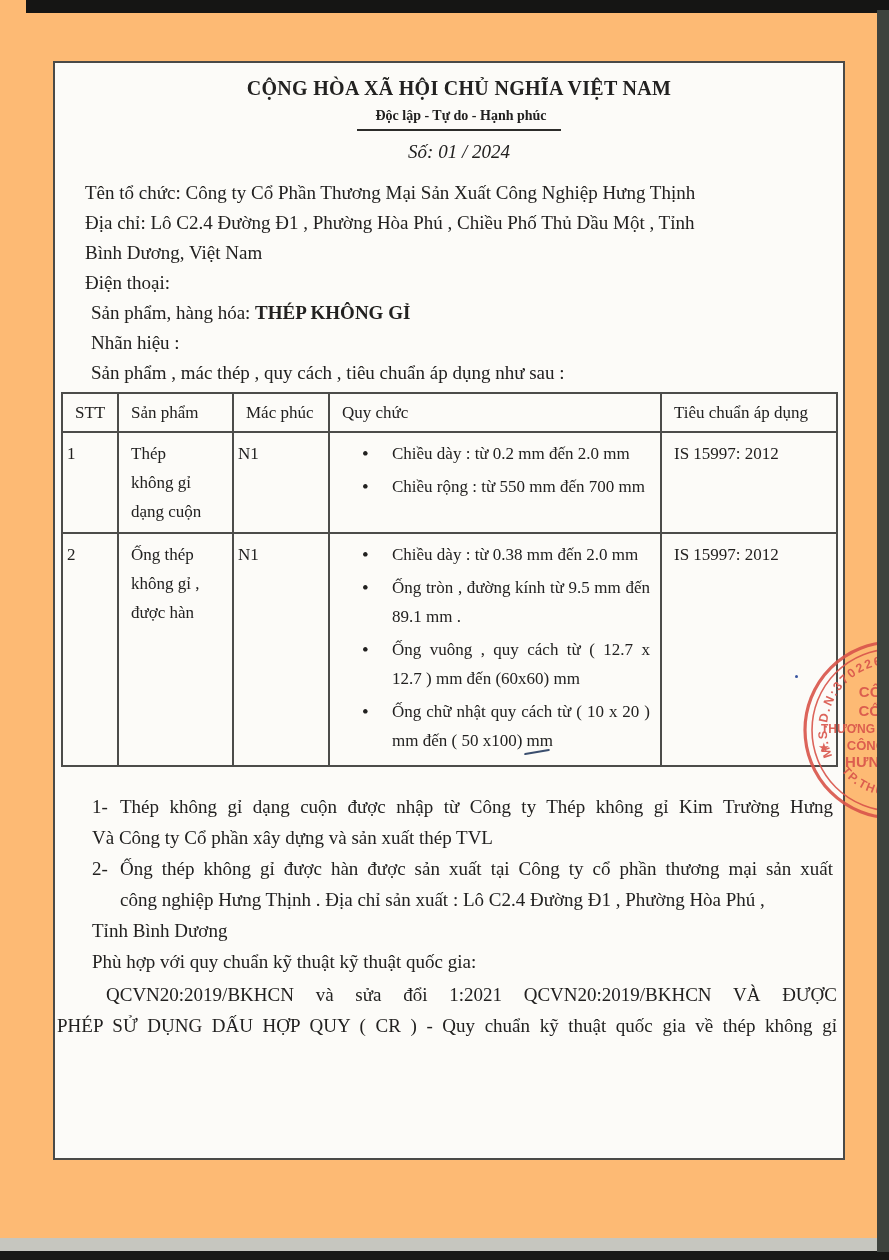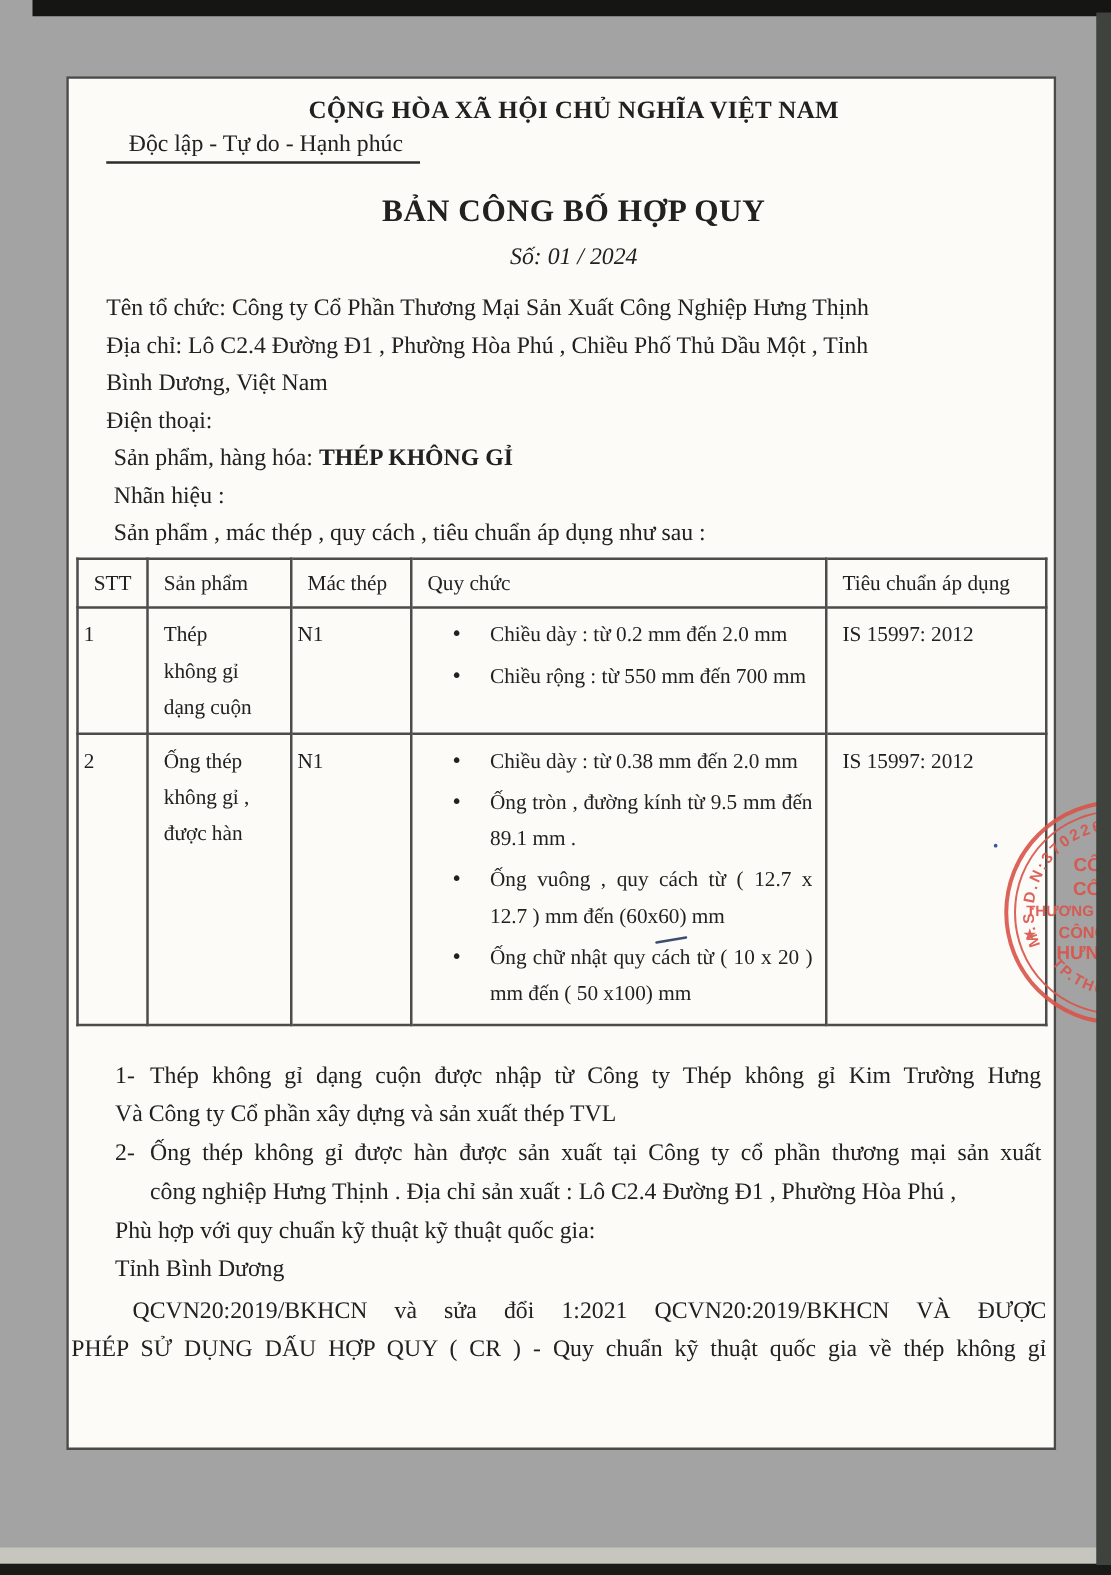--- a/index.html
+++ b/index.html
@@ -1,31 +1,31 @@
 <!DOCTYPE html>
 <html><head>
 <meta charset="utf-8">
 <style>
   html,body{margin:0;padding:0;}
   body{width:889px;height:1260px;background:#fbfaf6;font-family:"Liberation Serif","DejaVu Serif",serif;color:#222120;}
-  .page{position:relative;width:889px;height:1260px;overflow:hidden;background:#a3a3a3;}
+  .page{position:relative;width:889px;height:1260px;overflow:hidden;background:#fdba74;}
 
   
   .strip-top{position:absolute;top:0;left:26px;right:0;height:13px;background:#151514;}
   .strip-right{position:absolute;top:10px;right:0;width:12px;height:1242px;background:#3e433e;z-index:30;}
   .strip-bottom-gray{position:absolute;left:0;bottom:9px;width:100%;height:13px;background:#c6c6bf;z-index:29;}
   .strip-bottom{position:absolute;left:0;bottom:0;width:100%;height:9px;background:#191917;z-index:29;}
 
   
   .frame{position:absolute;left:53px;top:61px;width:792px;height:1099px;box-sizing:border-box;border:2px solid #4a4a48;background:#fcfbf8;}
   .inner-top{padding:0 10px 0 30px;}
   .inner-bottom{padding:0 10px 0 30px;margin-top:24px;}
 
   .nat-line1{padding-top:13px;text-align:center;font-weight:bold;font-size:20px;letter-spacing:.3px;line-height:24px;}
-  .nat-line2{margin-top:4px;font-weight:normal;font-size:19px;line-height:23px;}
+  .nat-line2{margin-top:4px;text-align:center;font-weight:bold;font-size:14px;line-height:23px;}
   .nat-line2 span{display:inline-block;padding:0 14px 2px 18px;border-bottom:2px solid #2c2c2a;}
   .doc-title{margin-top:24px;text-align:center;font-weight:bold;font-size:25px;letter-spacing:.5px;line-height:30px;}
   .doc-number{margin-top:6px;text-align:center;font-size:19px;line-height:30px;font-style:italic;}
 
   .bp{margin:0;font-size:19px;line-height:30px;}
   .bp.org{margin-top:11px;}
   .bp.ind{padding-left:6px;}
   .product{font-weight:bold;}
 
   
@@ -73,21 +73,20 @@
 </head>
 <body>
 
 <div class="page">
   <div class="strip-top"></div>
 
   <div class="frame">
     <div class="inner-top">
       <div class="nat-line1">CỘNG HÒA XÃ HỘI CHỦ NGHĨA VIỆT NAM</div>
       <div class="nat-line2"><span>Độc lập - Tự do - Hạnh phúc</span></div>
-      <div class="doc-title">BẢN CÔNG BỐ HỢP QUY</div>
       <div class="doc-number">Số: 01 / 2024</div>
 
       <p class="bp org">Tên tổ chức: Công ty Cổ Phần Thương Mại Sản Xuất Công Nghiệp Hưng Thịnh</p>
       <p class="bp"><span>Địa chỉ: Lô C2.4 Đường Đ1 , Phường Hòa Phú , Chiều Phố Thủ Dầu Một , Tỉnh</span><br><span>Bình Dương, Việt Nam</span></p>
       <p class="bp">Điện thoại:</p>
       <p class="bp ind"><span>Sản phẩm, hàng hóa: </span><span class="product">THÉP KHÔNG GỈ</span></p>
       <p class="bp ind">Nhãn hiệu :</p>
       <p class="bp ind">Sản phẩm , mác thép , quy cách , tiêu chuẩn áp dụng như sau :</p>
     </div>
 
@@ -96,21 +95,21 @@
         <col style="width:56px">
           <col style="width:115px">
           <col style="width:96px">
           <col style="width:332px">
           <col style="width:176px">
       </colgroup>
       <thead>
         <tr>
           <th class="h-stt">STT</th>
           <th>Sản phẩm</th>
-          <th>Mác thép</th>
+          <th>Mác phúc</th>
           <th>Quy chức</th>
           <th>Tiêu chuẩn áp dụng</th>
         </tr>
       </thead>
       <tbody>
         <tr>
           <td class="c-stt">1</td>
           <td class="c-sp">Thép không gỉ dạng cuộn</td>
           <td class="c-mac">N1</td>
           <td class="c-qc">
@@ -141,22 +140,22 @@
     <div class="inner-bottom">
       <div class="notes">
         <div>
           <div class="nline jfull"><span class="marker">1-</span><span>Thép không gỉ dạng cuộn được nhập từ Công ty Thép không gỉ Kim Trường Hưng</span></div>
           <div class="nline">Và Công ty Cổ phần xây dựng và sản xuất thép TVL</div>
         </div>
         <div>
           <div class="nline jfull"><span class="marker">2-</span><span>Ống thép không gỉ được hàn được sản xuất tại Công ty cổ phần thương mại sản xuất</span></div>
           <div class="nline cont">công nghiệp Hưng Thịnh . Địa chỉ sản xuất : Lô C2.4 Đường Đ1 , Phường Hòa Phú ,</div>
         </div>
+        <p class="nline">Tỉnh Bình Dương</p>
         <p class="nline">Phù hợp với quy chuẩn kỹ thuật kỹ thuật quốc gia:</p>
-        <p class="nline">Tỉnh Bình Dương</p>
       </div>
       <div class="qcvn">
         <div class="q1">QCVN20:2019/BKHCN và sửa đổi 1:2021 QCVN20:2019/BKHCN VÀ ĐƯỢC</div>
         <div class="q2">PHÉP SỬ DỤNG DẤU HỢP QUY ( CR ) - Quy chuẩn kỹ thuật quốc gia về thép không gỉ</div>
       </div>
     </div>
   </div>
 
   <svg class="stamp" width="210" height="210" viewBox="0 0 210 210">
     <defs>

